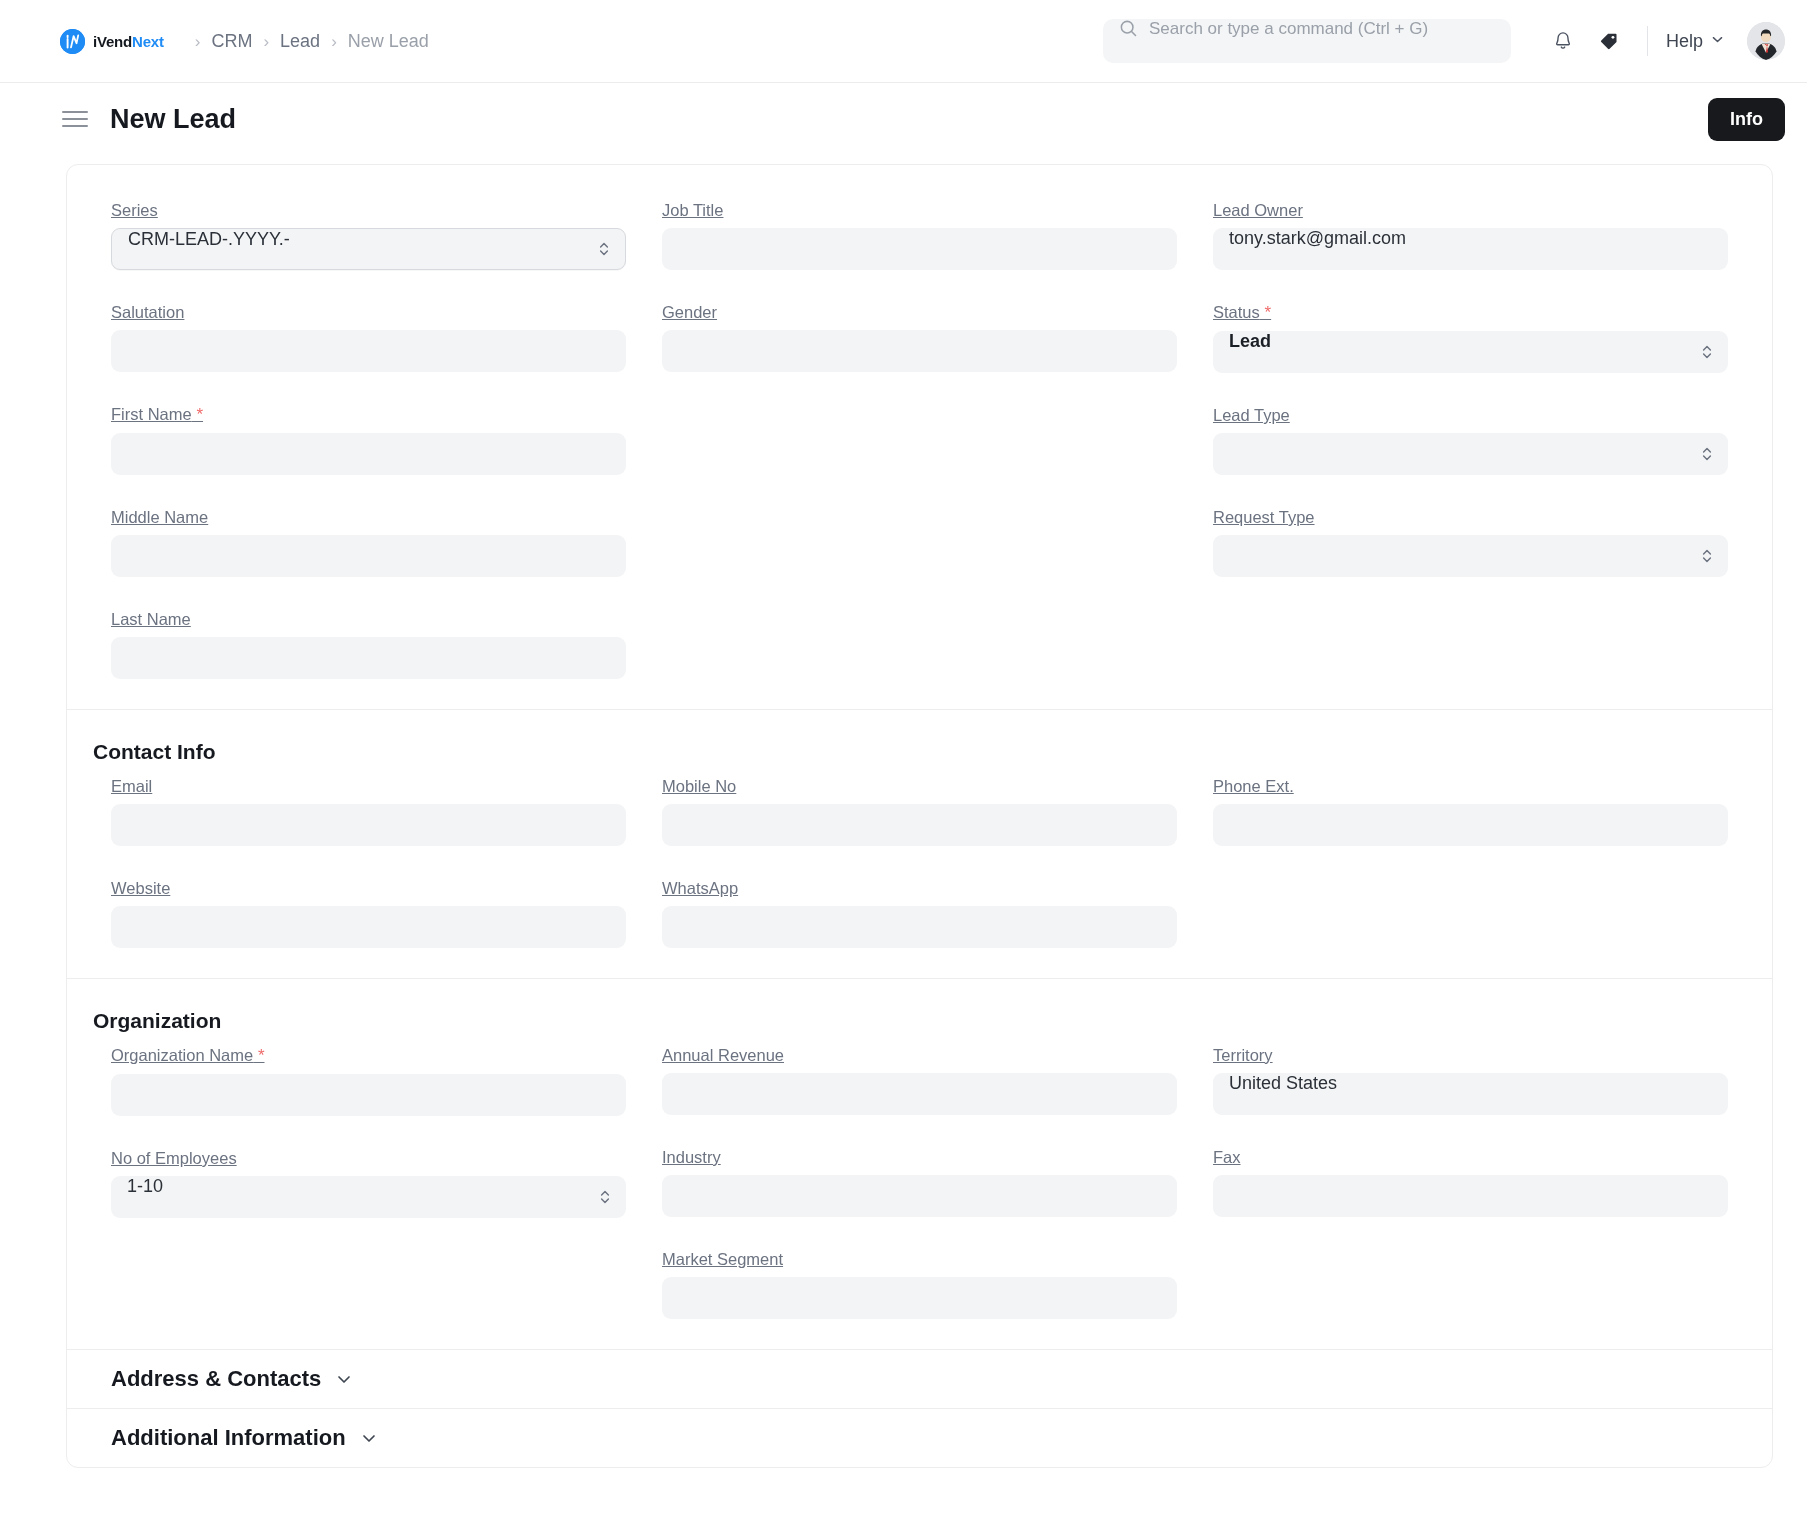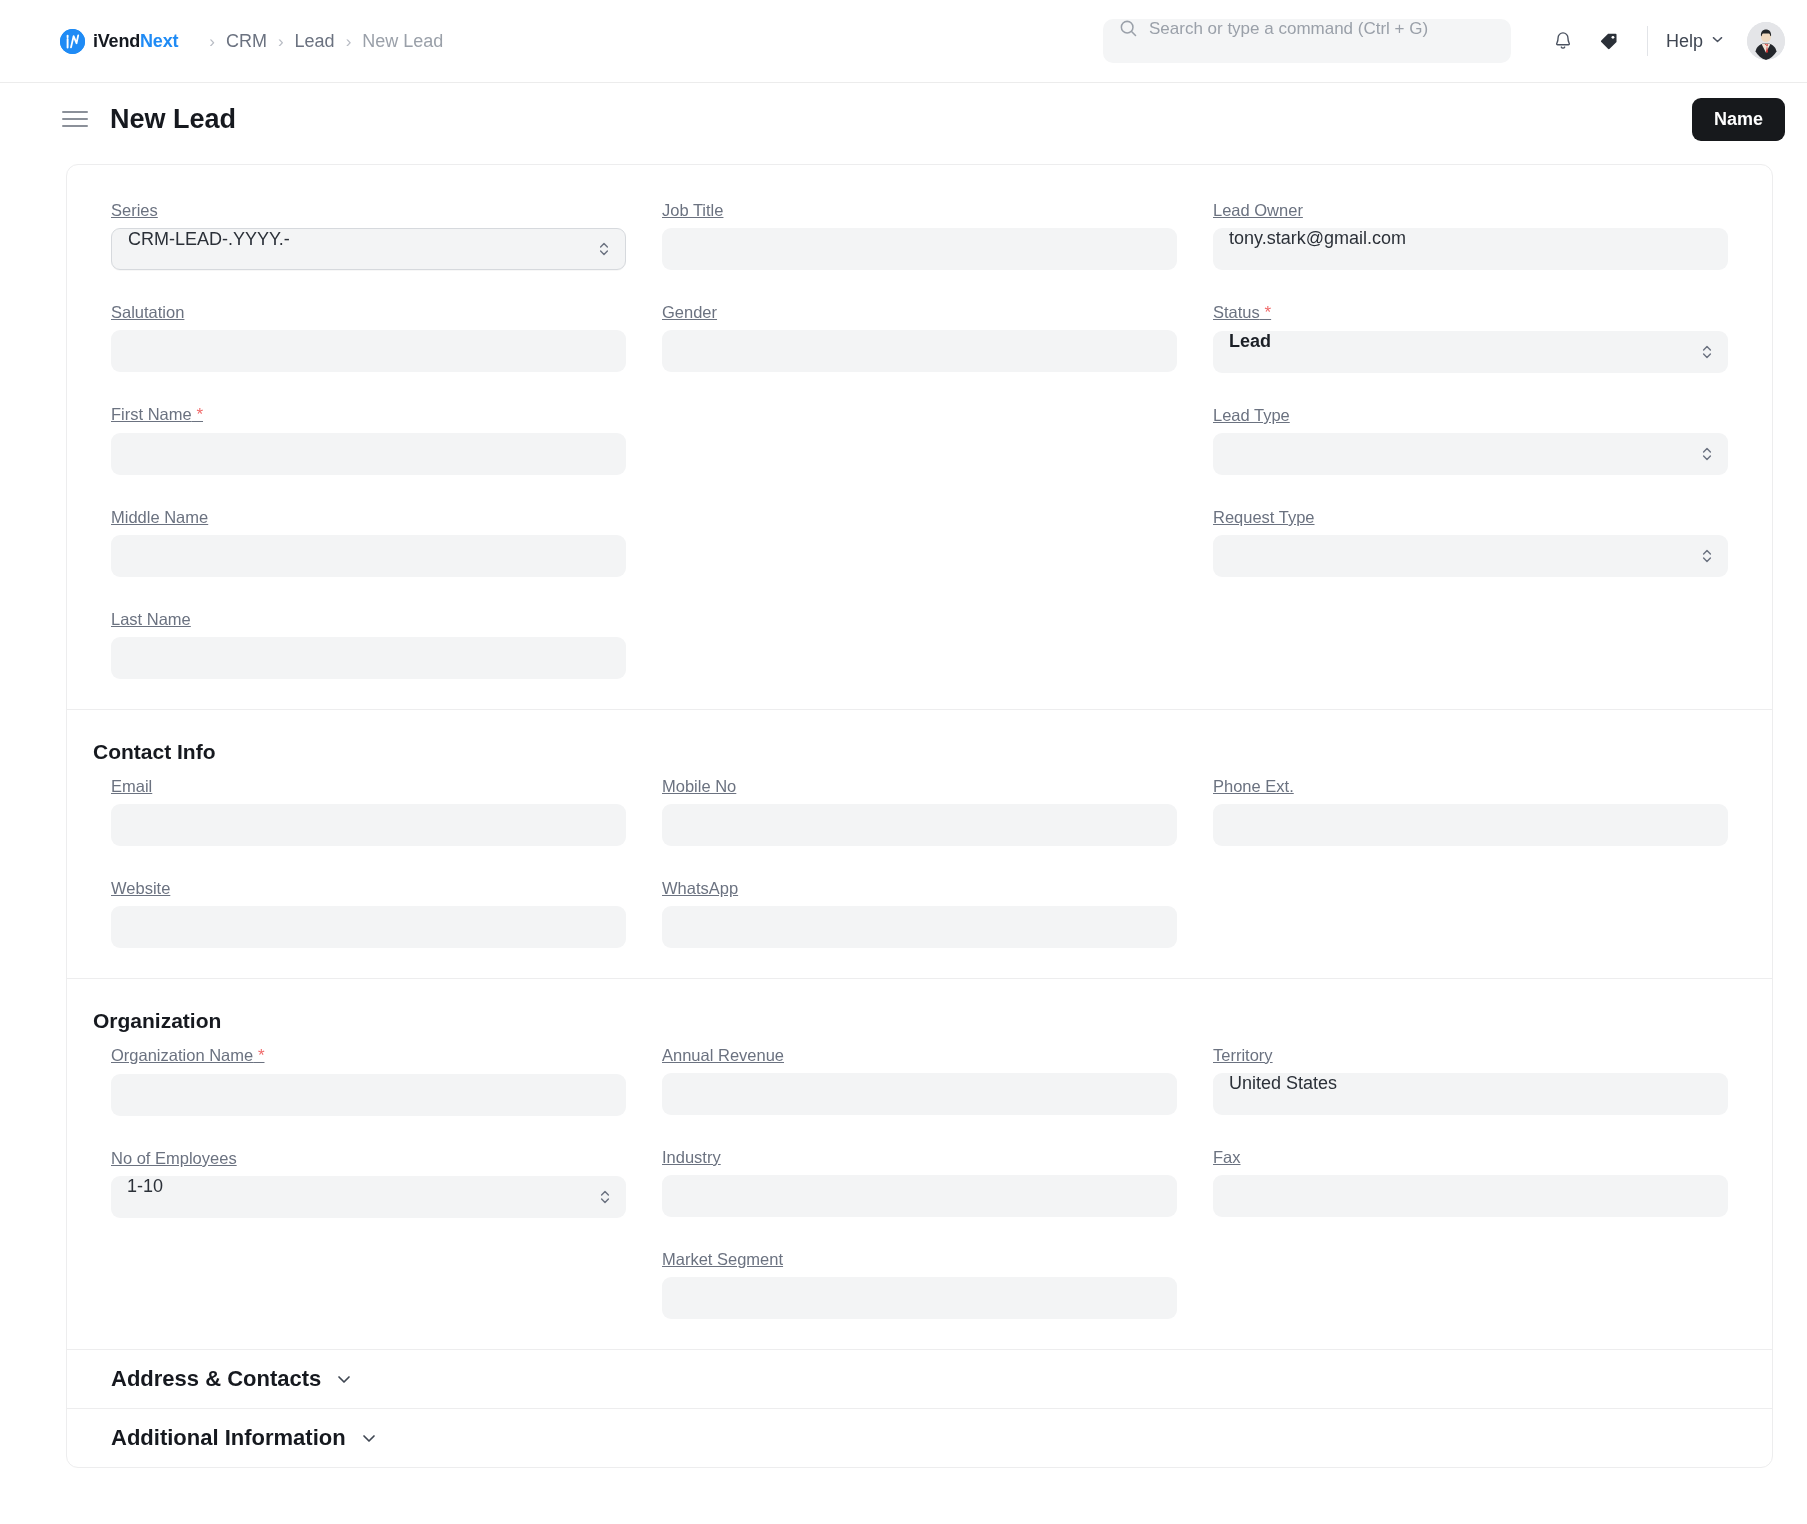--- a/index.html
+++ b/index.html
@@ -19,21 +19,21 @@
     padding: 0 22px 0 60px;
     border-bottom: 1px solid #ececec;
     background: #fff;
   }
   .brand { display: flex; align-items: center; gap: 8px; }
   .brand-mark {
     width: 25px; height: 25px; border-radius: 50%;
     background: #1f8bf5; display: flex; align-items: center;
     justify-content: center; flex: none;
   }
-  .brand-text { font-size: 18px; font-weight: bold; letter-spacing: -.2px; white-space: nowrap;}
+  .brand-text { font-size: 15px; font-weight: bold; letter-spacing: -.2px; white-space: nowrap;}
   .brand-text .dark { color: #14181f; }
   .brand-text .blue { color: #1f8bf5; }
 
   .crumbs { display: flex; align-items: center; margin-left: 20px; }
   .crumb-sep { color: #b8bcc4; font-size: 17px; margin: 0 11px; line-height: 1; }
   .crumb { font-size: 18px; color: #6b7280; white-space: nowrap; }
   .crumb.cur { color: #9aa0a9; }
 
   .nav-spacer { flex: 1 1 auto; }
 
@@ -204,21 +204,21 @@
 </div>
 
 <div class="titlebar">
   <span class="hamb">
     <i></i>
     <i></i>
     <i></i>
   </span>
   <h1 class="page-title">New Lead</h1>
   <div class="title-spacer"></div>
-  <button class="save-btn">Name</button>
+  <button class="save-btn">Info</button>
 </div>
 
 <div class="card" id="card">
     <div class="sec">
 
     <div class="grid">
         <div class="col">
           <div class="field">
     <label class="flabel">Series</label>
     <div class="ctl outlined">

